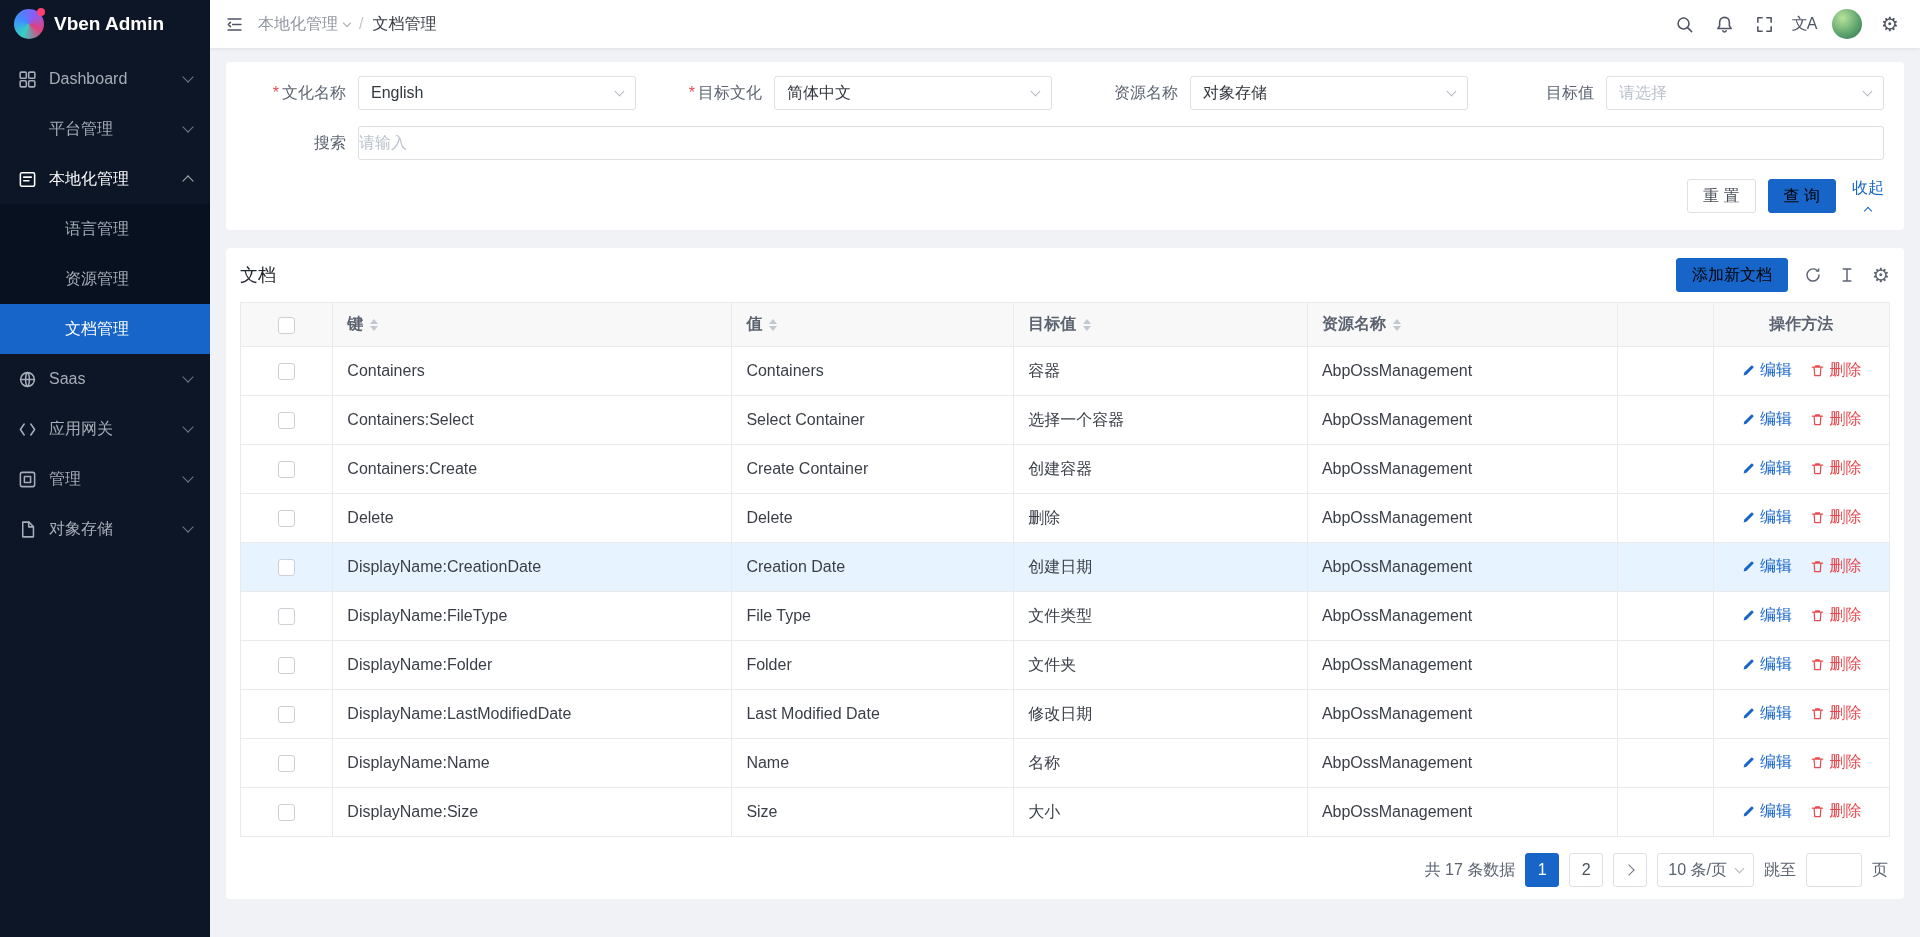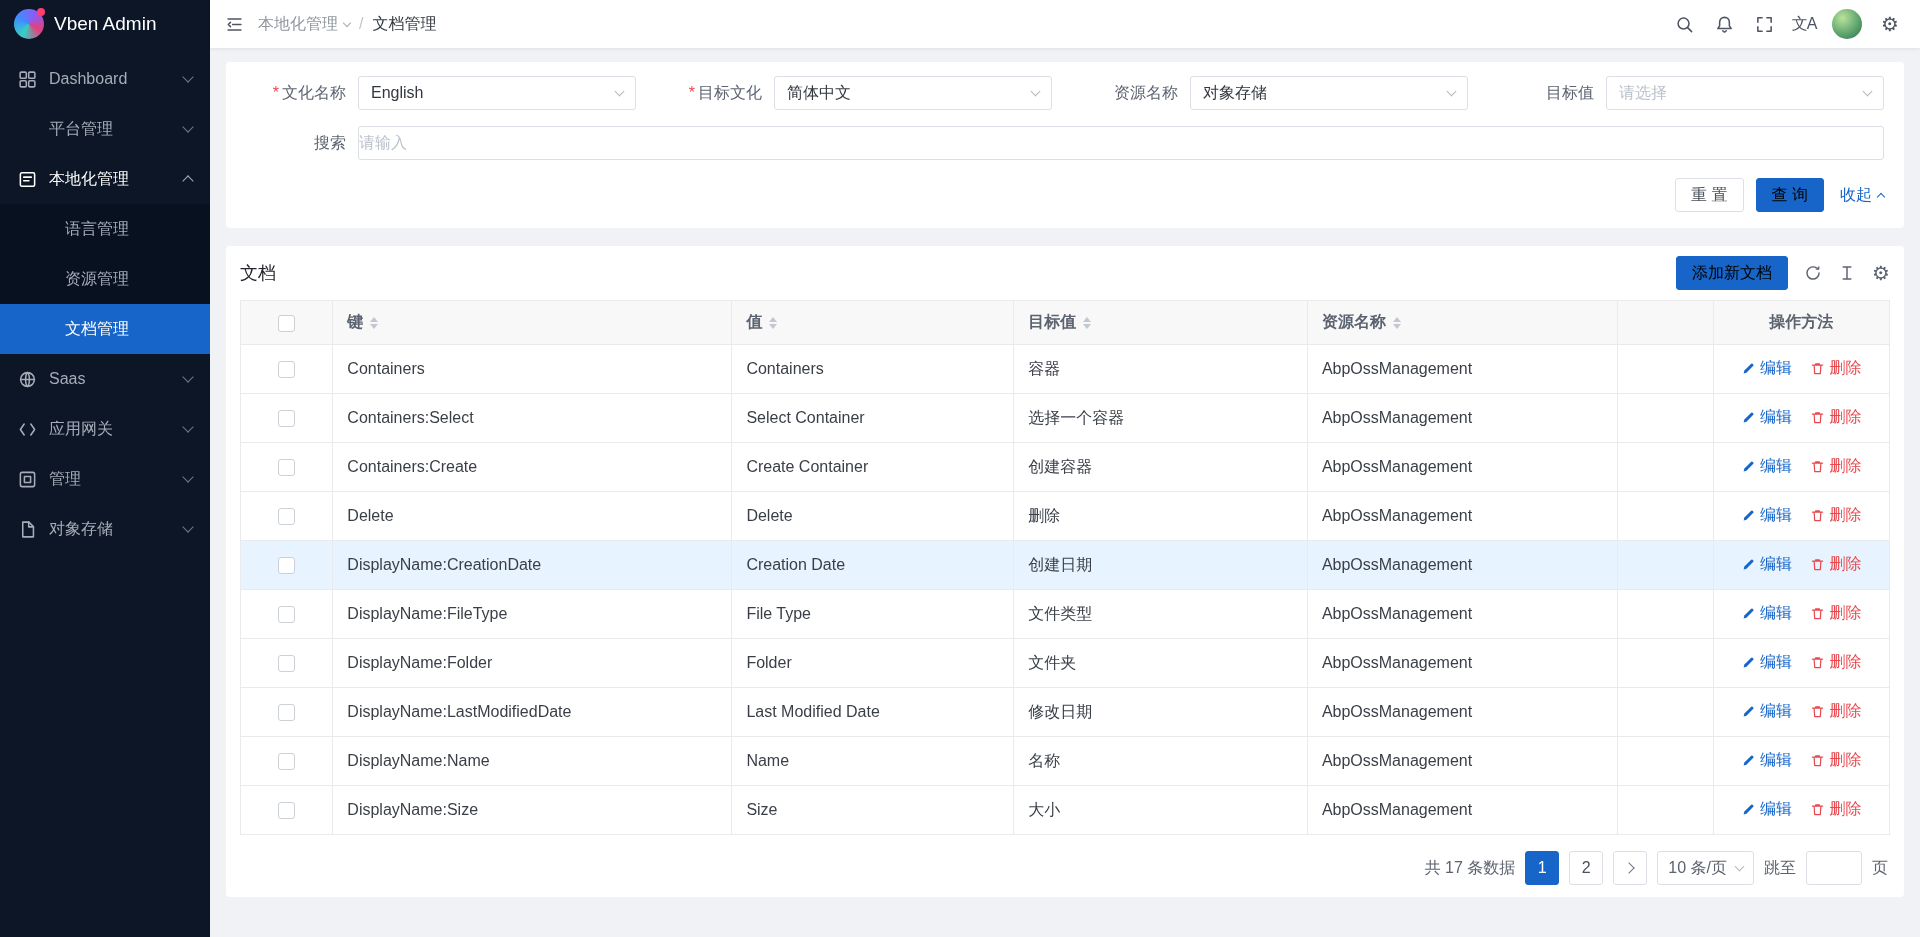--- a/index.html
+++ b/index.html
@@ -16,21 +16,21 @@
 html,body{width:1920px;height:937px;overflow:hidden;}
 body{font-family:"Liberation Sans","DejaVu Sans",sans-serif;background:var(--content-bg);color:#33383f;font-size:16px;}
 svg.s{fill:none;stroke:currentColor;stroke-width:1.3;stroke-linecap:round;stroke-linejoin:round;}
 .app{display:flex;width:1920px;height:937px;}
 
 .sidebar{width:210px;flex:0 0 210px;background:var(--sidebar-bg);display:flex;flex-direction:column;}
 .logo{height:48px;display:flex;align-items:center;gap:10px;padding:0 14px;cursor:pointer;}
 .logo-mark{width:30px;height:30px;border-radius:50%;flex:0 0 30px;position:relative;
   background:conic-gradient(from 210deg,#35d0c5,#3f8cff,#8a5cf6,#e4407b,#35d0c5);}
 .logo-mark::after{content:"";position:absolute;right:-1px;top:-1px;width:8px;height:8px;border-radius:50%;background:#ff3d71;}
-.logo-text{color:#fff;font-size:19px;font-weight:normal;white-space:nowrap;}
+.logo-text{color:#fff;font-size:19px;font-weight:bold;white-space:nowrap;}
 .menu{padding-top:6px;font-size:16px;}
 .menu-item{height:50px;display:flex;align-items:center;padding:0 18px;color:#a7adb8;cursor:pointer;}
 .mi-icon{width:19px;height:19px;margin-right:12px;display:inline-flex;flex:0 0 19px;}
 .mi-icon svg{width:19px;height:19px;}
 .menu-item.no-icon{padding-left:49px;}
 .mi-label{flex:1;white-space:nowrap;overflow:hidden;}
 .chev{width:8px;height:8px;border-right:1.5px solid currentColor;border-bottom:1.5px solid currentColor;transform:rotate(45deg);opacity:.65;margin-top:-4px;flex:0 0 8px;}
 .chev.up{transform:rotate(-135deg);margin-top:4px;}
 .menu-item.trail{color:#fff;}
 .submenu{background:var(--submenu-bg);}
@@ -63,21 +63,21 @@
 .field-label{flex:0 0 112px;display:inline-flex;justify-content:flex-end;align-items:center;padding-right:12px;color:#5c6370;white-space:nowrap;}
 .req{color:var(--danger);margin-right:3px;}
 .select-box{flex:1;height:34px;border:1px solid var(--input-border);border-radius:3px;background:#fff;display:flex;align-items:center;justify-content:space-between;padding:0 12px;cursor:pointer;min-width:0;color:#33383f;}
 .sel-chev{width:7px;height:7px;border-right:1.5px solid #b3b8c2;border-bottom:1.5px solid #b3b8c2;transform:rotate(45deg);margin-top:-3px;flex:0 0 7px;}
 .ph{color:#bcc2cc;}
 .text-input{flex:1;height:34px;border:1px solid var(--input-border);border-radius:3px;padding:0 0;font-size:16px;font-family:inherit;color:#33383f;outline:none;min-width:0;}
 .text-input::placeholder{color:#bcc2cc;}
 .filter-actions{display:flex;justify-content:flex-end;align-items:center;gap:12px;margin-top:18px;}
 .btn{height:34px;padding:0 15px;border-radius:3px;border:1px solid var(--input-border);background:#fff;color:#495058;font-size:16px;font-family:Liberation Sans, sans-serif;display:inline-flex;align-items:center;cursor:pointer;white-space:nowrap;}
 .btn-primary{background:var(--primary);border-color:var(--primary);color:#000000;}
-.collapse-link{display:inline-flex;align-items:center;gap:6px;color:var(--primary);cursor:pointer;font-size:16px;margin-left:4px;}
+.collapse-link{display:inline-flex;align-items:center;gap:6px;color:var(--primary);cursor:pointer;font-size:16px;margin-left:4px;flex-direction:column;}
 .collapse-link .chev-xs{transform:rotate(-135deg);margin-top:3px;opacity:1;}
 
 .table-card{padding-bottom:6px;}
 .table-toolbar{display:flex;align-items:center;padding:10px 14px;}
 .tt-title{font-size:18px;color:#22262c;}
 .tt-right{margin-left:auto;display:flex;align-items:center;gap:16px;}
 .tool-icon{color:#5c6370;cursor:pointer;display:inline-flex;align-items:center;}
 .tool-icon svg{width:18px;height:18px;}
 table{width:calc(100% - 28px);margin:0 14px;border-collapse:collapse;table-layout:fixed;font-size:16px;}
 th,td{border:1px solid var(--border);padding:0 14px;text-align:left;white-space:nowrap;overflow:hidden;text-overflow:ellipsis;}

